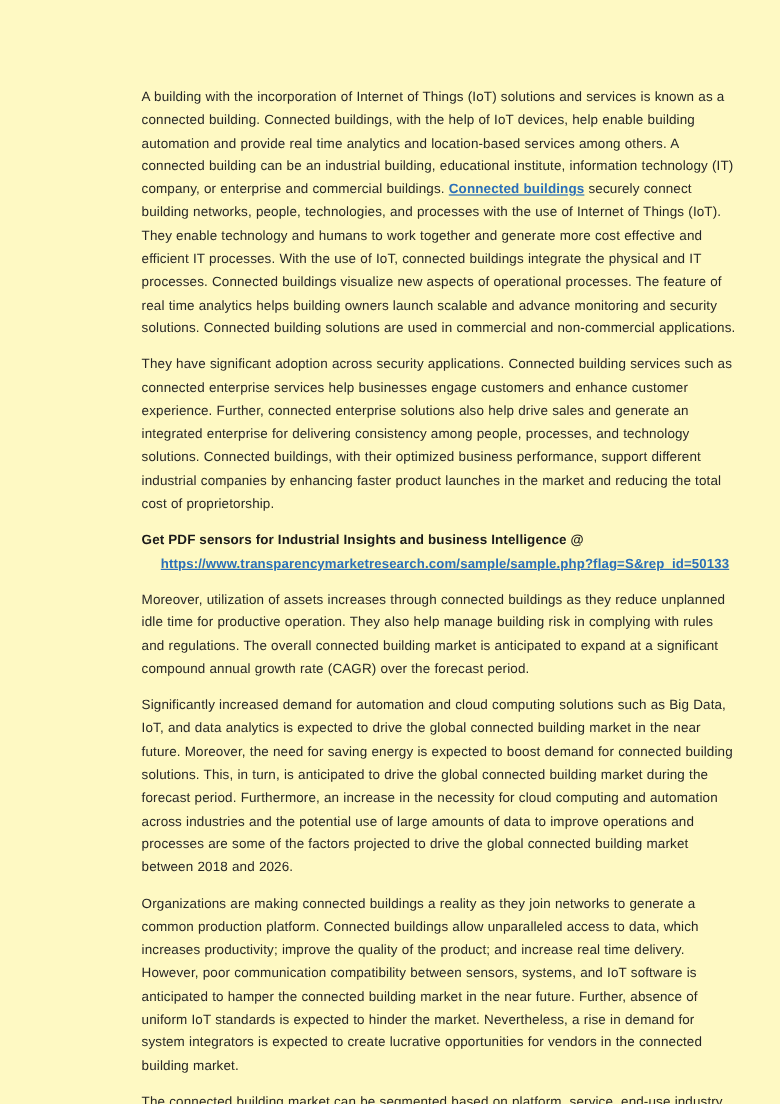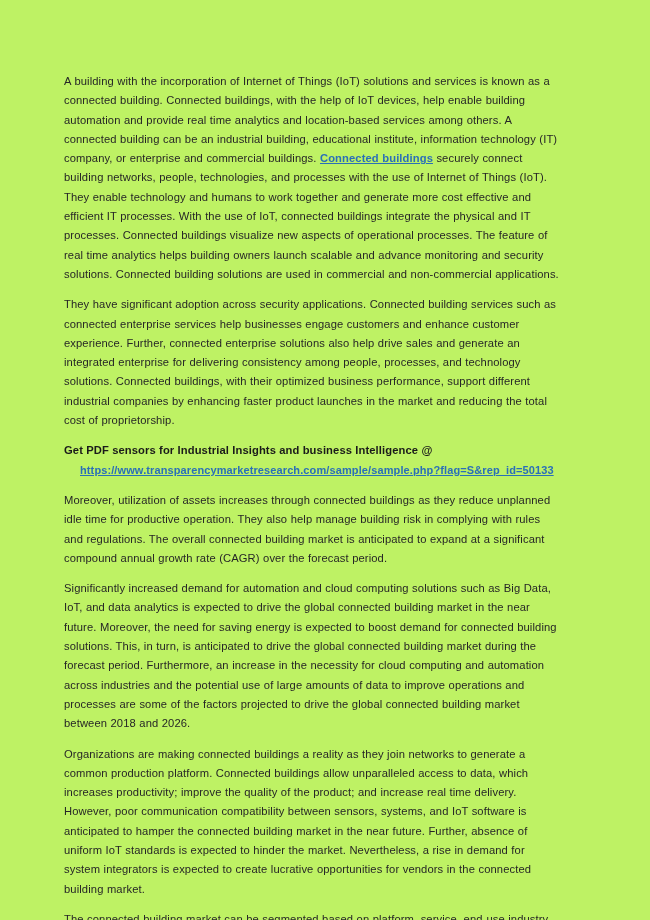--- a/index.html
+++ b/index.html
@@ -11,23 +11,23 @@
     width: 650px;
     height: 920px;
     font-family: "Liberation Sans", sans-serif;
     color: #262626;
     -webkit-font-smoothing: antialiased;
   }
   .page {
     position: relative;
     width: 650px;
     height: 920px;
-    background: #bef264;
+    background: #fef9c3;
     box-sizing: border-box;
-    padding: 72px 77px 0 64px;
+    padding: 72px 77px 0 118px;
     overflow: hidden;
   }
   .doc-body {
     width: 496px;
   }
   p.para {
     margin: 0 0 11px 0;
     font-size: 11.2px;
     line-height: 19.3px;
     text-align: left;

